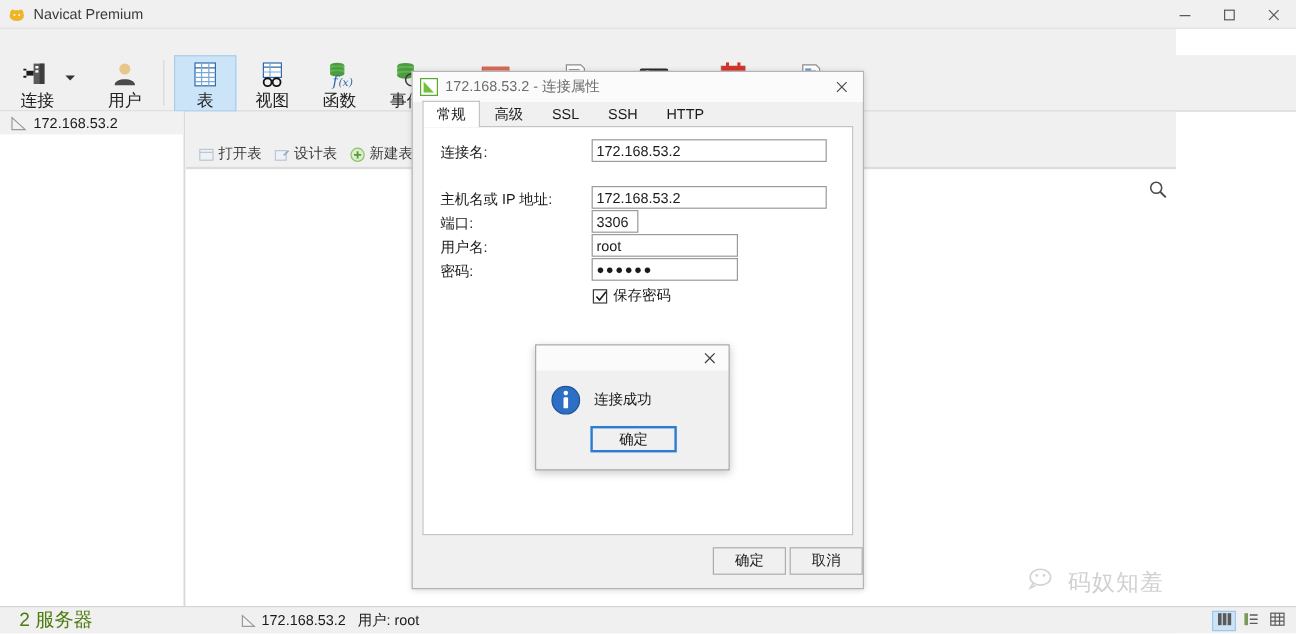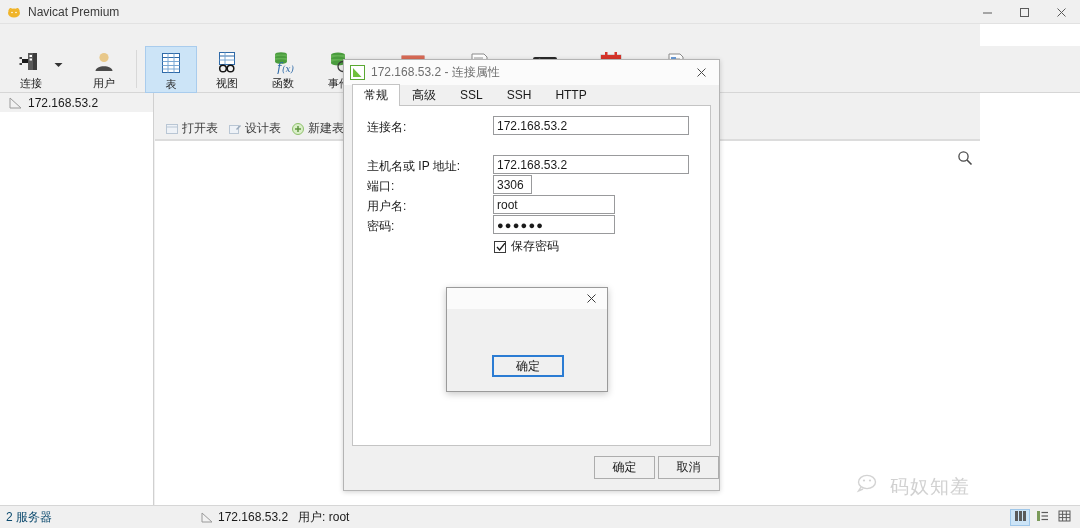--- a/index.html
+++ b/index.html
@@ -58,21 +58,21 @@
     background: #f0f0f0;
     border-bottom: 1px solid #d6d6d6;
     display: flex; align-items: flex-start;
   }
   .tbtn {
     width: 52px; height: 47px;
     display: flex; flex-direction: column; align-items: center;
     padding-top: 3px;
   }
   .tbtn .ico { height: 26px; display:flex; align-items:center; justify-content:center; }
-  .tbtn .lbl { font-size: 11px; color: #222; margin-top: 1px; }
+  .tbtn .lbl { font-size: 14px; color: #222; margin-top: 1px; }
   .tbtn.selected { background: #cce4f7; border: 1px solid #a9cced; }
   .tb-sep { width: 1px; height: 38px; background: #d8d8d8; margin: 4px 6px 0 6px; }
   .tb-caret { width: 12px; align-self: center; margin-top: -8px; color:#333; font-size:9px;}
 
   
   .sidebar {
     position: absolute; left: 0; top: 93px; width: 154px; bottom: 23px;
     background: #ffffff;
     border-right: 1px solid #d0d0d0;
   }
@@ -116,21 +116,21 @@
     position: absolute; right: 6px; top: 8px;
     width: 18px; height: 18px; display:flex;align-items:center;justify-content:center;
   }
 
   
   .statusbar {
     position: absolute; left: 0; bottom: 0; width: 1080px; height: 23px;
     background: #f0f0f0; border-top: 1px solid #d6d6d6;
     display: flex; align-items: center;
   }
-  .sb-srv { margin-left: 6px; font-size: 12px; color: #0c4a6e; }
+  .sb-srv { margin-left: 16px; font-size: 16px; color: #4d7c0f; }
   .sb-conn {
     position: absolute; left: 200px; display:flex; align-items:center;
     font-size: 12px; color: #1a1a1a;
   }
   .sb-conn .cico { width: 14px; height: 13px; margin-right: 4px; }
   .sb-conn .uname { margin-left: 10px; }
   .sb-views { position: absolute; right: 6px; display: flex; align-items: center; gap: 2px; }
   .vbtn { width: 20px; height: 17px; display:flex;align-items:center;justify-content:center; }
   .vbtn.on { background: #cce4f7; border: 1px solid #9fc7ea; }
 
@@ -587,20 +587,31 @@
     <div class="msg-title">
       <span></span>
       <div class="mclose">
         <svg width="11" height="11" viewBox="0 0 11 11">
             <line x1="1.5" y1="1.5" x2="9.5" y2="9.5" stroke="currentColor" stroke-width="1"></line>
             <line x1="9.5" y1="1.5" x2="1.5" y2="9.5" stroke="currentColor" stroke-width="1"></line>
           </svg>
       </div>
     </div>
     <div class="msg-body">
+      <div class="msg-content">
+        <span class="msg-icon">
+          <svg width="25" height="25" viewBox="0 0 25 25">
+            <circle cx="12.5" cy="12.5" r="11.5" fill="#2d6fc4"></circle>
+            <circle cx="12.5" cy="12.5" r="11.5" fill="none" stroke="#1e5296" stroke-width="1"></circle>
+            <circle cx="12.5" cy="6.6" r="1.9" fill="#ffffff"></circle>
+            <rect x="10.6" y="10" width="3.8" height="9.3" rx="1" fill="#ffffff"></rect>
+          </svg>
+        </span>
+        <span class="msg-text">连接成功</span>
+      </div>
       <div class="msg-btn">确定</div>
     </div>
   </div>
 
   <div class="statusbar">
     <span class="sb-srv">2 服务器</span>
     <div class="sb-conn">
       <span class="cico">
         <svg width="14" height="13" viewBox="0 0 14 13">
           <path d="M2 11 L2 2 L12 11 Z" fill="#f2f2f2" stroke="#9a9a9a" stroke-width="1"></path>

